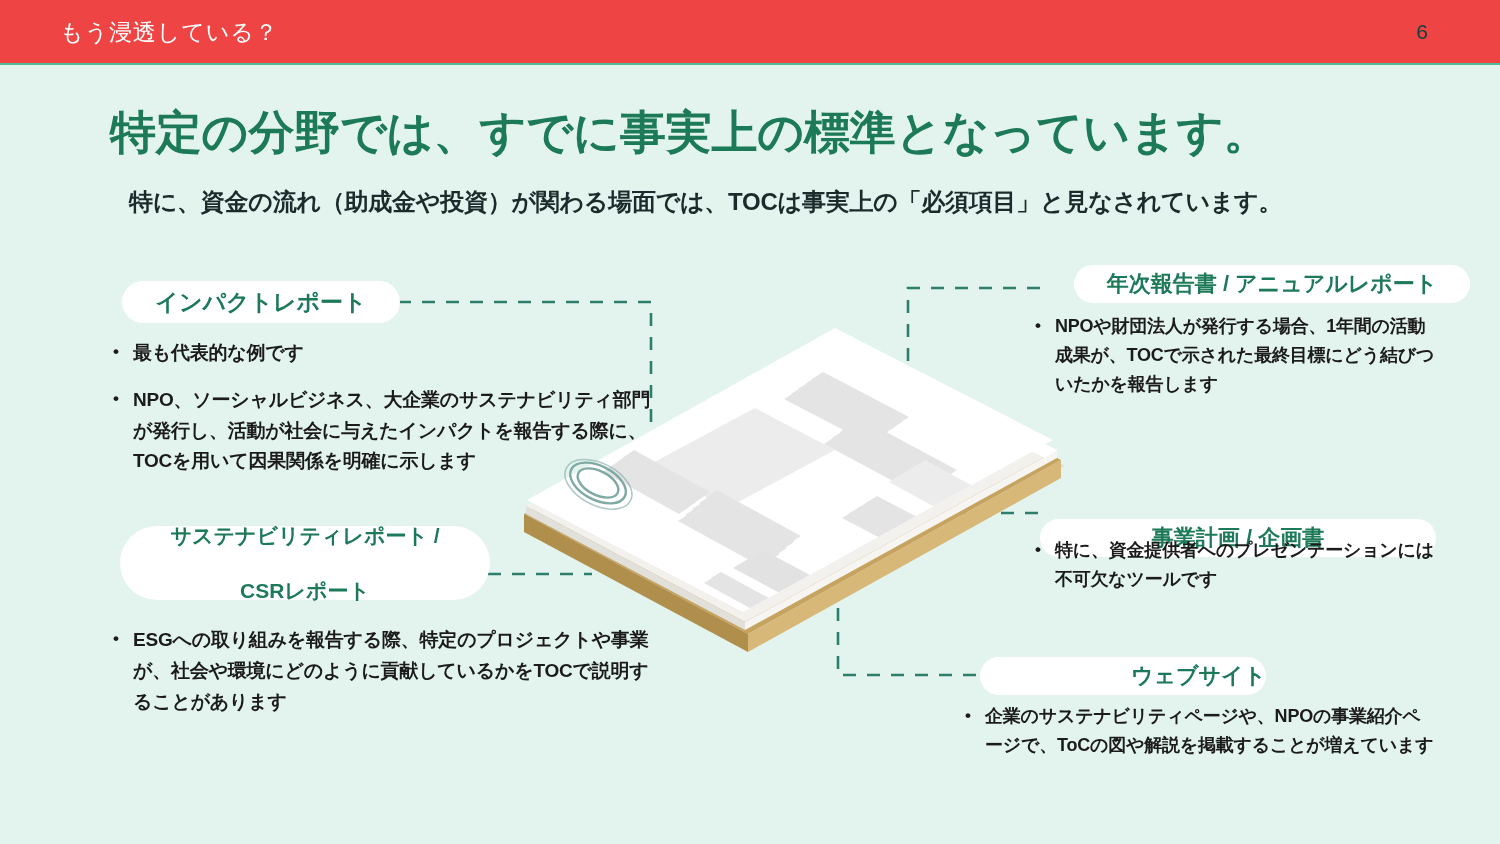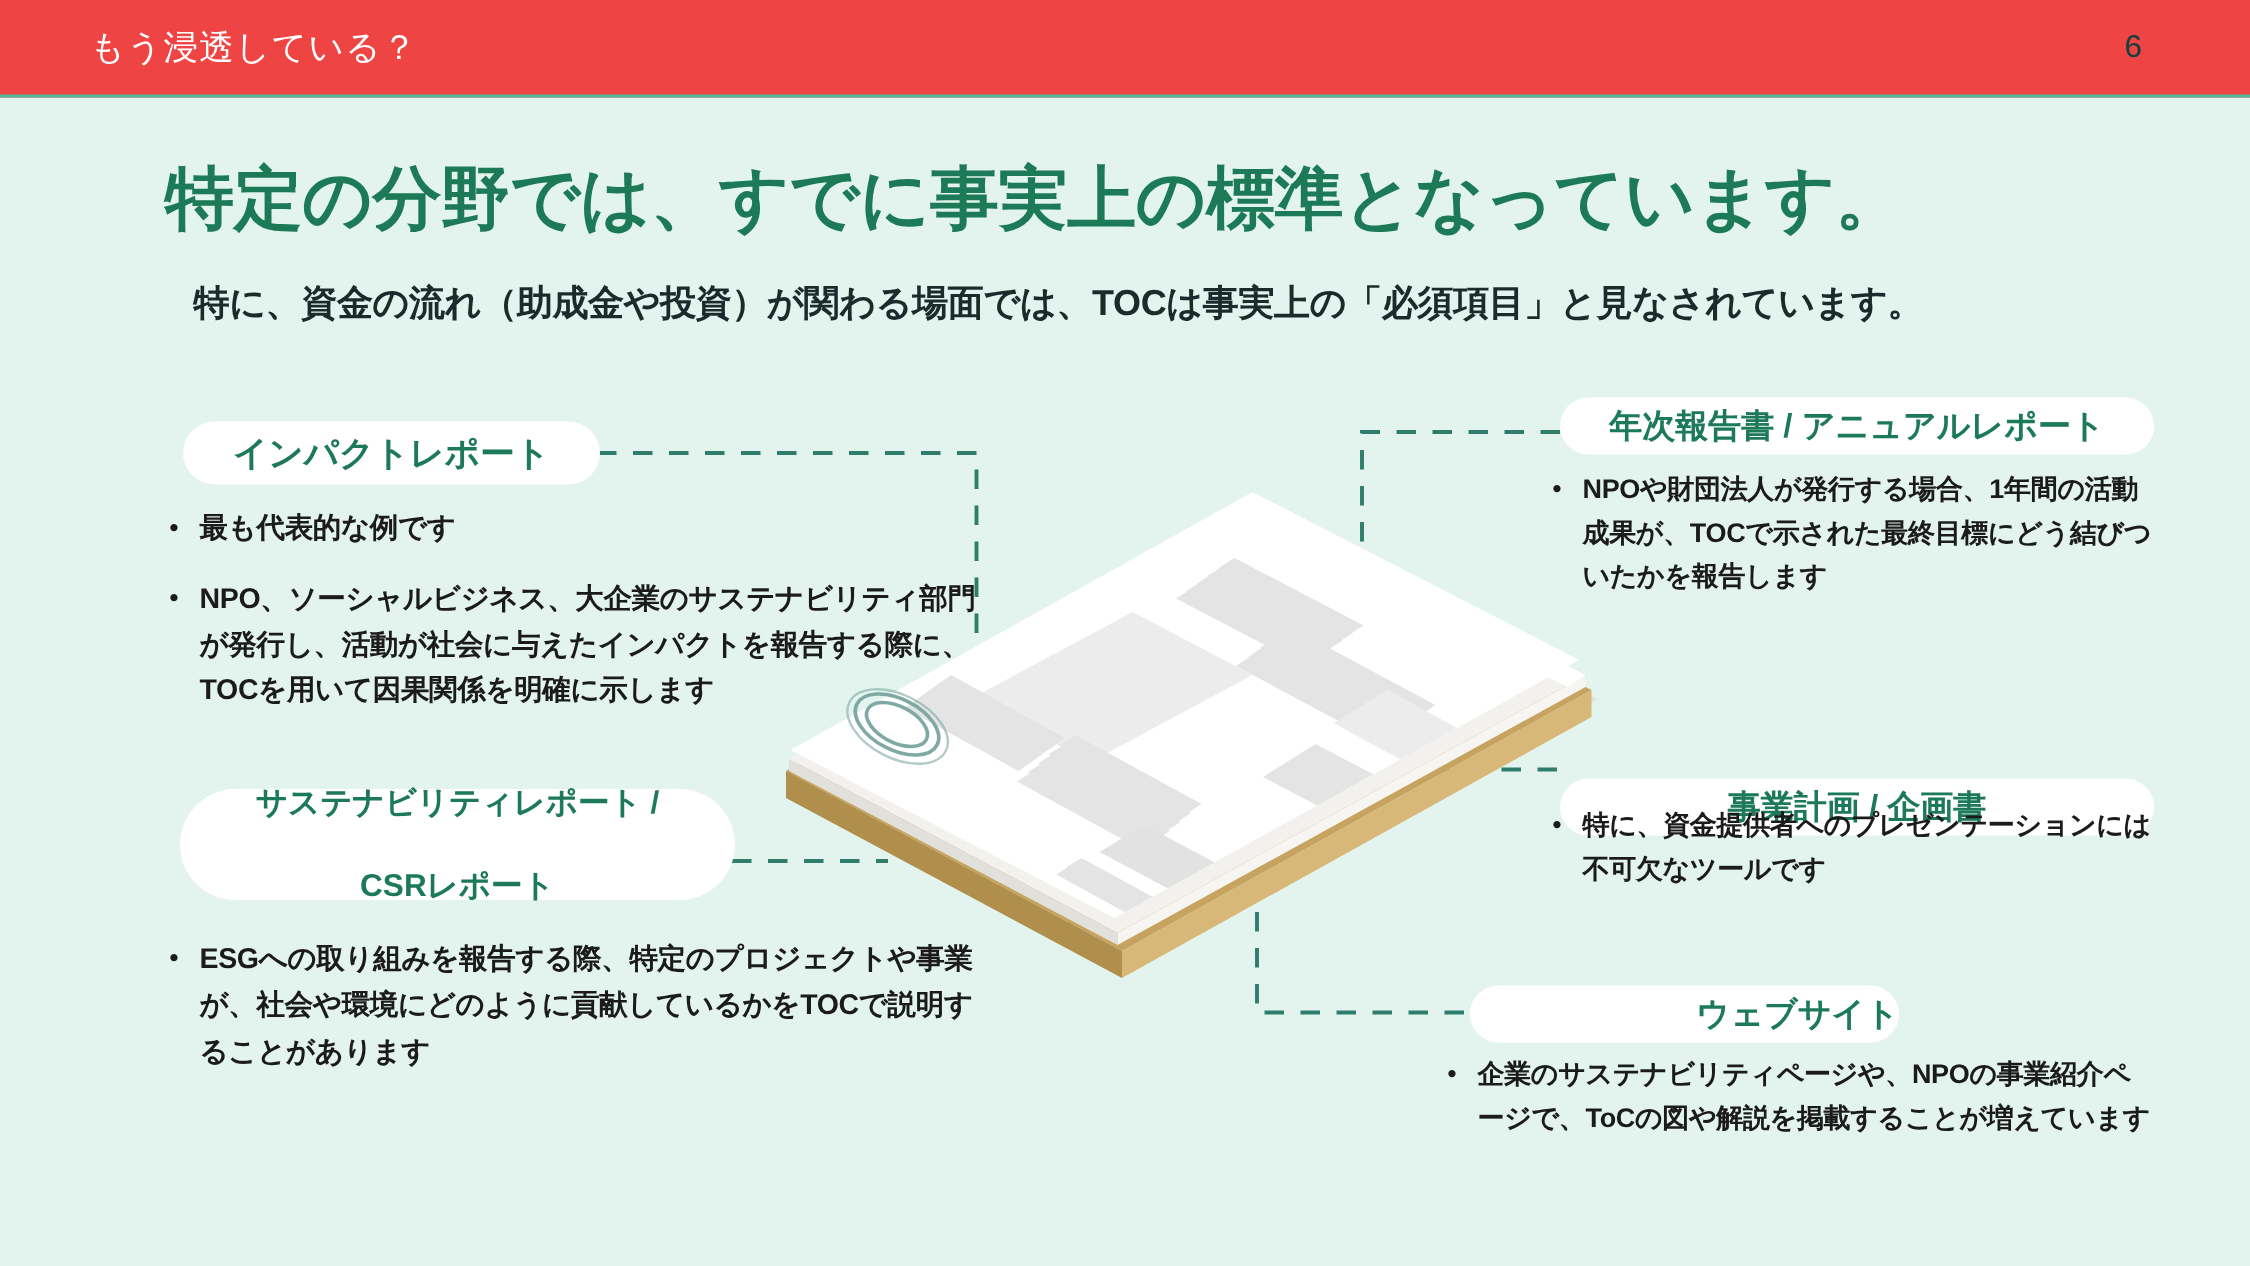--- a/index.html
+++ b/index.html
@@ -87,21 +87,21 @@
   #blk-impact{left:113px;top:338px;width:540px;font-size:19px;}
   #blk-csr{left:113px;top:625px;width:545px;font-size:19px;}
   
   #blk-annual{left:1035px;top:312px;width:400px;font-size:18px;}
   #blk-plan{left:1035px;top:536px;width:400px;font-size:18px;}
   #blk-web{left:965px;top:702px;width:470px;font-size:18px;}
 
   
   #pill-impact{left:122px;top:281px;width:278px;height:42px;font-size:23px;text-align:center;}
   #pill-csr{left:120px;top:526px;width:370px;height:74px;font-size:21px;flex-direction:column;gap:27px;}
-  #pill-annual{left:1040px;top:265px;width:396px;height:38px;font-size:22px;}
+  #pill-annual{left:1074px;top:265px;width:396px;height:38px;font-size:22px;}
   #pill-plan{left:1040px;top:491px;width:396px;height:38px;font-size:22px;margin-top:28px;}
   #pill-web{left:980px;top:657px;width:286px;height:38px;font-size:22px;justify-content:flex-end;}
 </style>
 </head>
 <body>
 
 <div id="slide">
 
   <div class="header">
     <div class="header-title">もう浸透している？</div>

